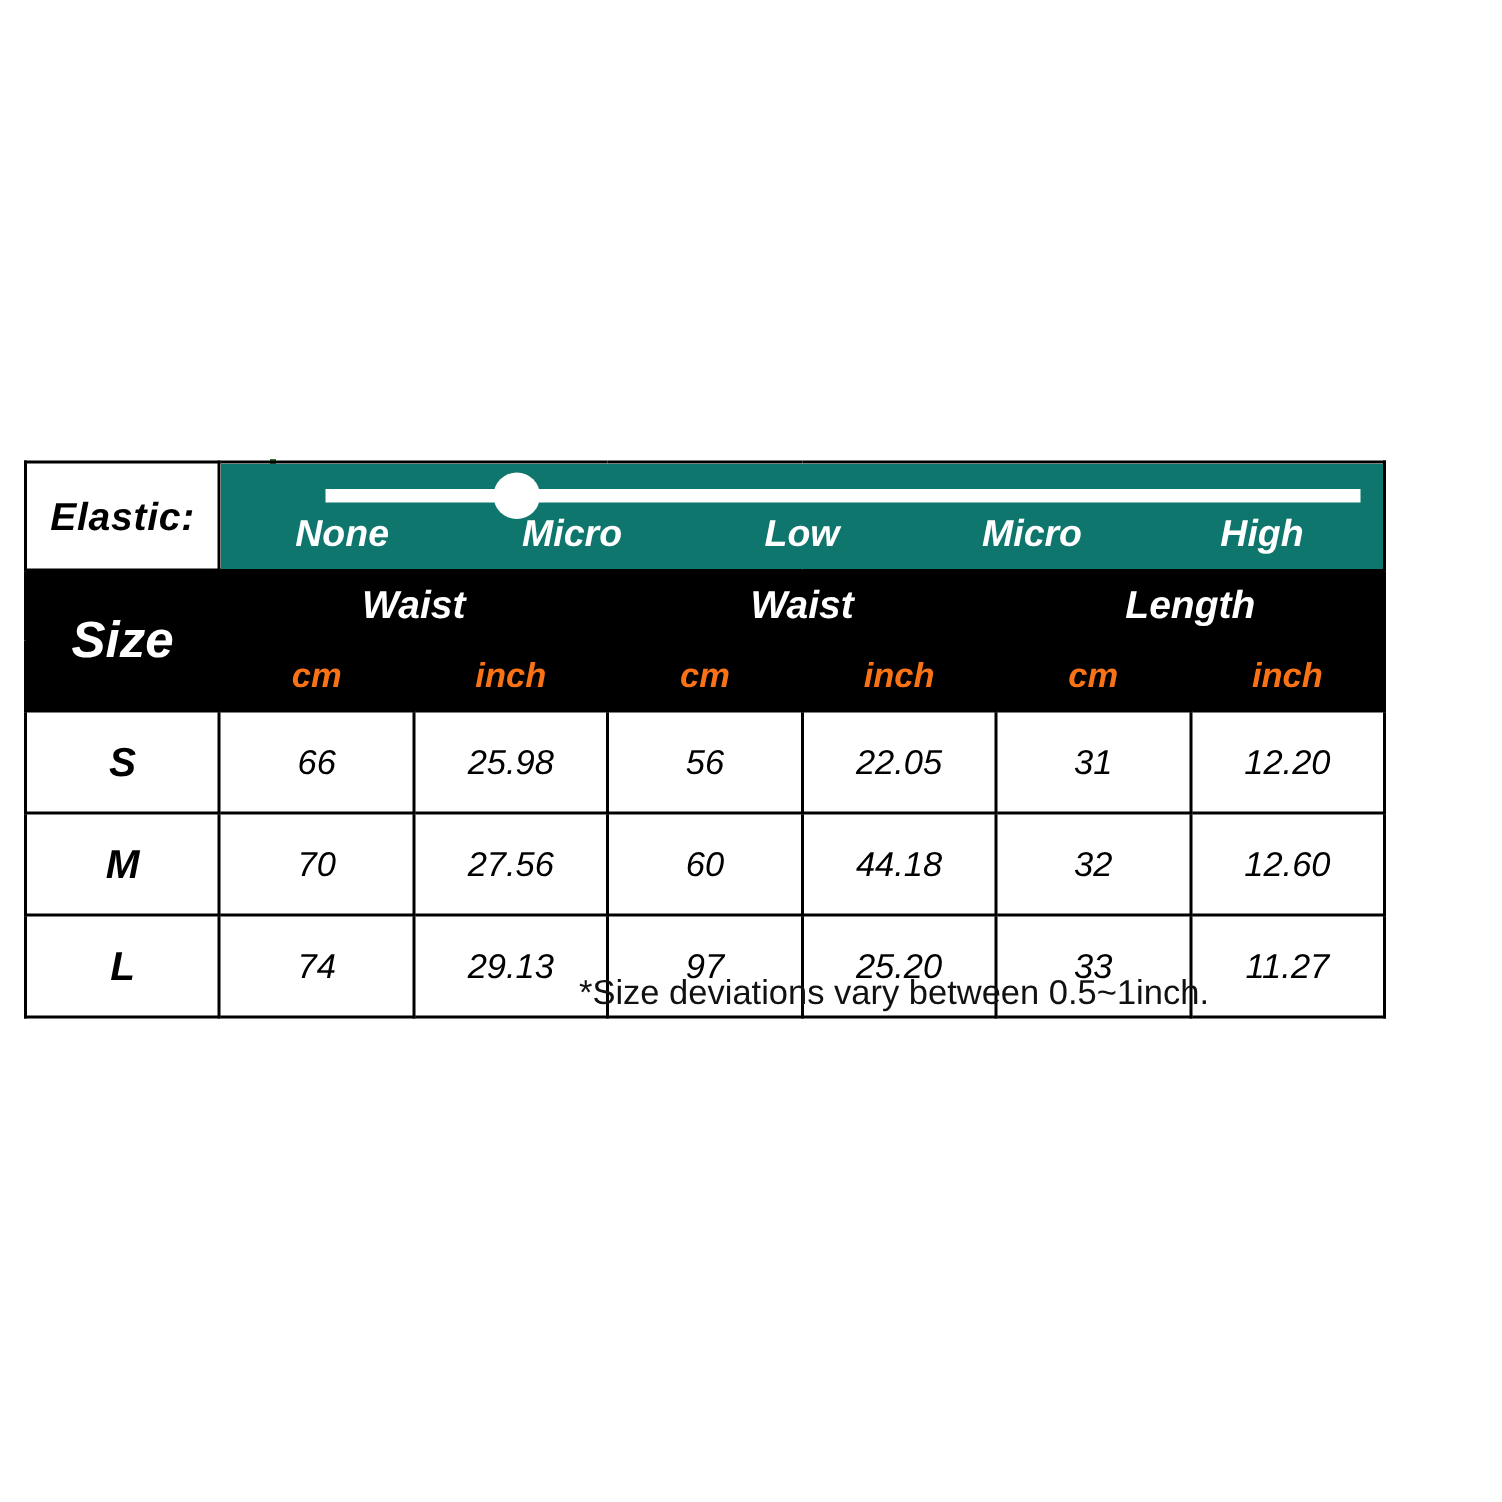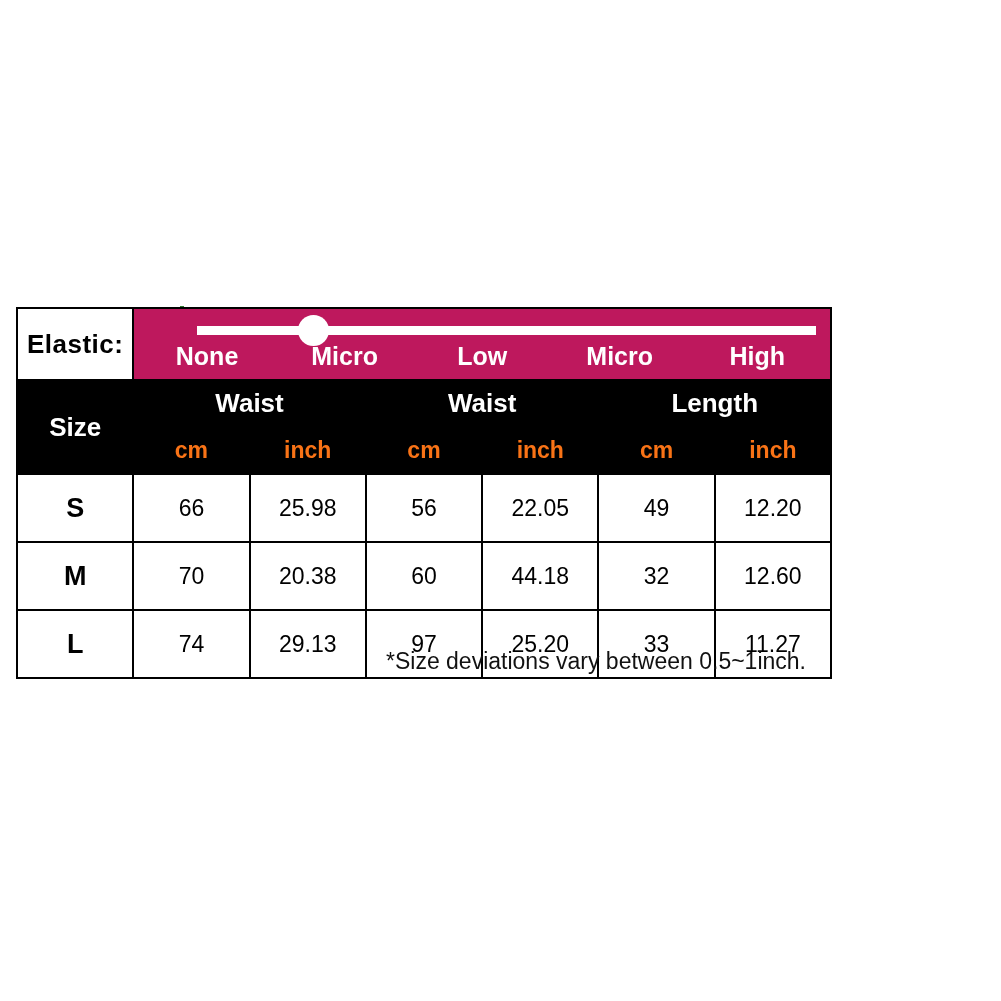--- a/index.html
+++ b/index.html
@@ -13,21 +13,22 @@
     font-family: "Liberation Sans", sans-serif;
     color: #000000;
     position: relative;
     overflow: hidden;
   }
 
   .chart-wrap {
     position: absolute;
     left: 16px;
     top: 307px;
-    width: 816px;
+    width: 908px;
+    font-style: italic;
   }
 
   .size-table {
     width: 100%;
     border-collapse: collapse;
     table-layout: fixed;
   }
 
   .size-table td, .size-table th {
     border: 2px solid #000000;
@@ -39,21 +40,21 @@
   
   .elastic-label-cell {
     background: #ffffff;
     color: #000000;
     font-size: 26px;
     font-weight: bold;
     height: 70px;
     letter-spacing: 0.5px;
   }
   .elastic-scale-cell {
-    background: #be185d;
+    background: #0f766e;
     color: #ffffff;
     height: 70px;
     padding: 0 12px 0 12px;
     position: relative;
   }
   .scale-inner {
     position: relative;
     width: 100%;
     height: 70px;
   }
@@ -88,21 +89,21 @@
     font-weight: bold;
     color: #ffffff;
     flex: 1;
     text-align: center;
   }
 
   
   .size-head-cell {
     background: #000000;
     color: #ffffff;
-    font-size: 26px;
+    font-size: 34px;
     font-weight: bold;
     height: 90px;
   }
   .group-head-cell {
     background: #000000;
     color: #ffffff;
     font-size: 26px;
     font-weight: bold;
     height: 45px;
   }
@@ -187,28 +188,28 @@
         <td class="unit-head-cell">cm</td>
         <td class="unit-head-cell">inch</td>
       </tr>
 
       <tr class="body-row">
         <td class="size-name">S</td>
         <td>66</td>
         <td>25.98</td>
         <td>56</td>
         <td>22.05</td>
-        <td>49</td>
+        <td>31</td>
         <td>12.20</td>
       </tr>
 
       <tr class="body-row">
         <td class="size-name">M</td>
         <td>70</td>
-        <td>20.38</td>
+        <td>27.56</td>
         <td>60</td>
         <td>44.18</td>
         <td>32</td>
         <td>12.60</td>
       </tr>
 
       <tr class="body-row">
         <td class="size-name">L</td>
         <td>74</td>
         <td>29.13</td>

